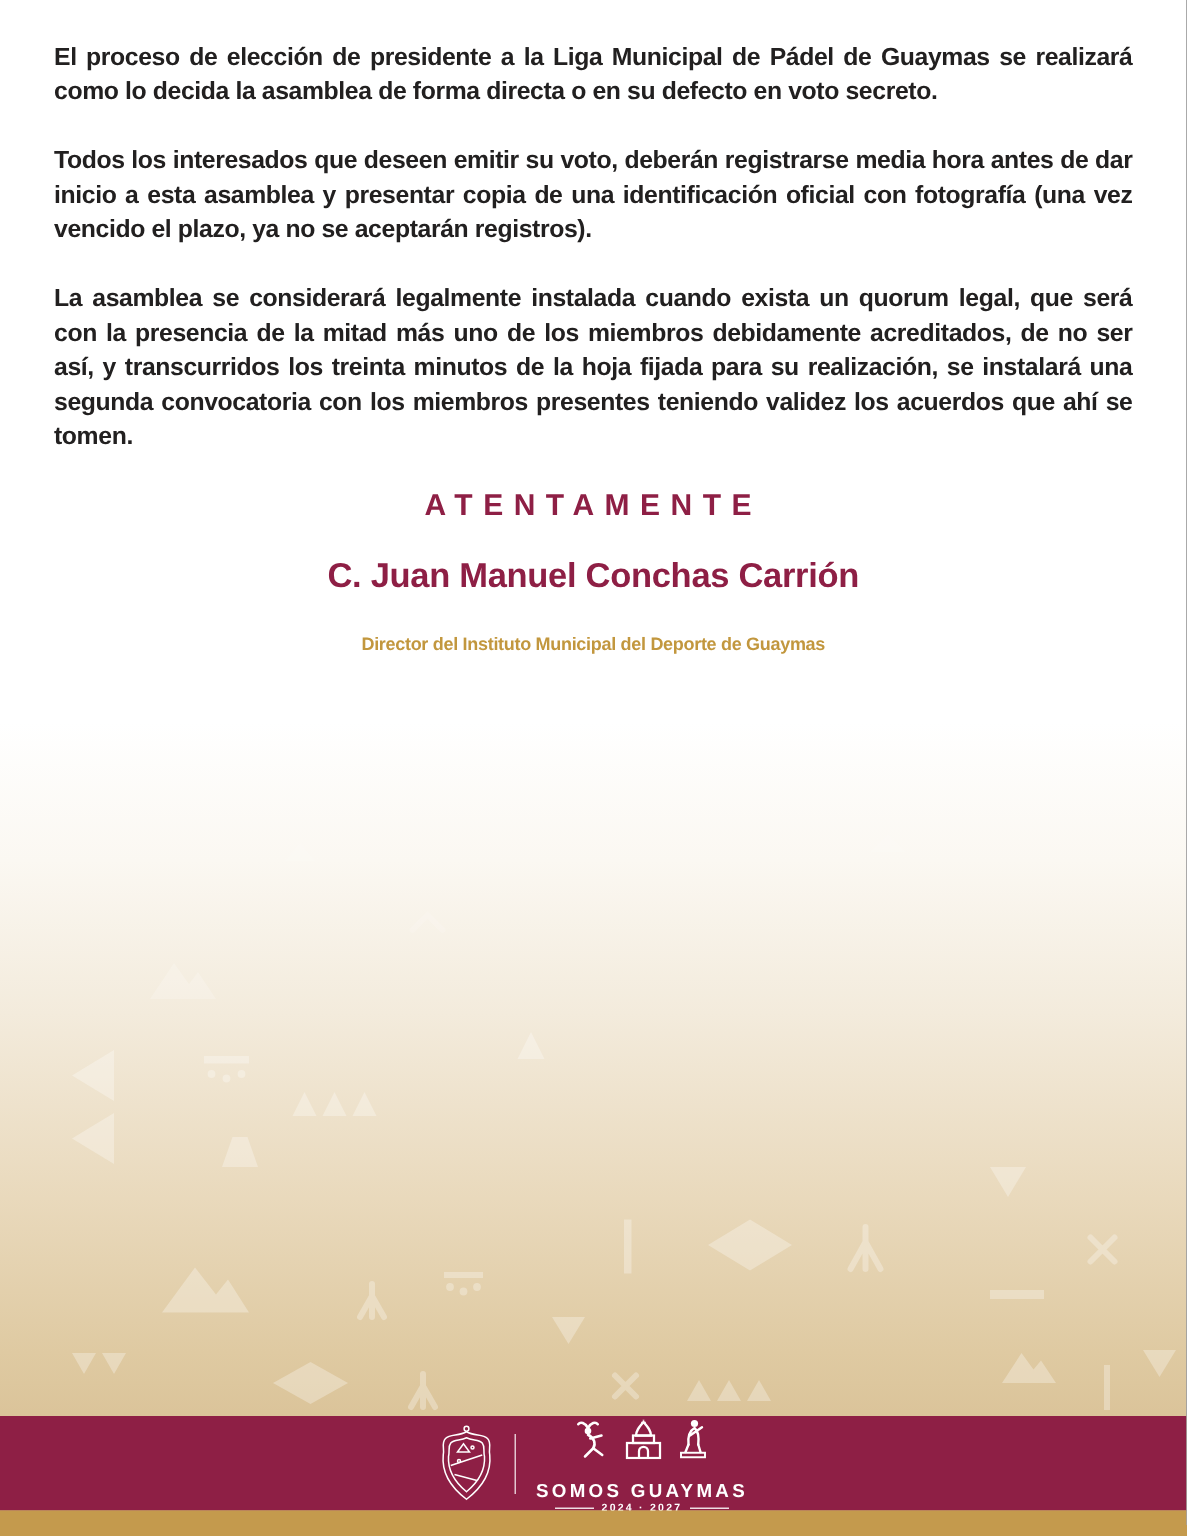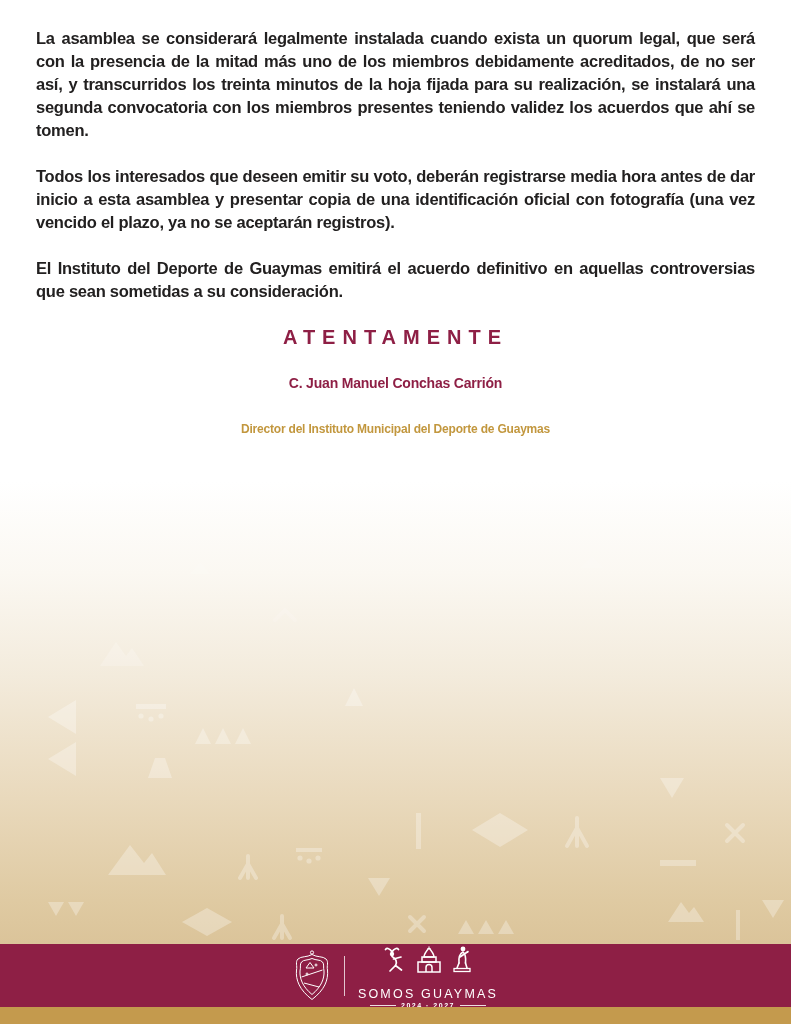--- a/index.html
+++ b/index.html
@@ -42,21 +42,21 @@
     color: var(--maroon);
     font-weight: bold;
     font-size: 20px;
     letter-spacing: 7px;
     margin: 36px 0 0 0;
   }
   .sig-name {
     text-align: center;
     color: var(--maroon);
     font-weight: bold;
-    font-size: 14px;
+    font-size: 23px;
     letter-spacing: -0.2px;
     margin: 27px 0 0 0;
   }
   .sig-title {
     text-align: center;
     color: var(--title-gold);
     font-weight: bold;
     font-size: 12px;
     letter-spacing: -0.2px;
     margin: 4px 0 0 0;
@@ -69,21 +69,21 @@
   }
   .gold-strip {
     position: absolute; left: 0; right: 0; bottom: 0; height: 17px;
     background: var(--gold);
   }
   .crest { display: block; }
   .footer-divider { width: 1px; height: 40px; background: rgba(255,255,255,0.75); }
   .brand-block { display: flex; flex-direction: column; align-items: center; color: #fff; }
   .brand-icons { display: flex; align-items: flex-end; gap: 9px; height: 30px; }
   .brand-name {
-    font-size: 12.5px; font-weight: normal; letter-spacing: 2.2px;
+    font-size: 12.5px; font-weight: bold; letter-spacing: 2.2px;
     margin-top: 14px; white-space: nowrap;
   }
   .brand-term {
     display: flex; align-items: center; gap: 5px; margin-top: 1px;
   }
   .brand-term .tline { width: 26px; height: 1px; background: rgba(255,255,255,0.85); }
   .brand-term .tyears { font-size: 7px; font-weight: bold; letter-spacing: 1.5px; white-space: nowrap; }
 </style>
 </head>
 <body>
@@ -131,23 +131,23 @@
       <path d="M577,308 v10 M577,318 L567,336 M577,318 v18 M577,318 L587,336"></path>
       <path d="M248,346 v8 M248,354 L240,368 M248,354 v14 M248,354 L256,368"></path>
       <path d="M282,406 v8 M282,414 L274,428 M282,414 v14 M282,414 L290,428"></path>
       <path d="M727,315 L743,331 M743,315 L727,331"></path>
       <path d="M410,407 L424,421 M424,407 L410,421"></path>
       <path d="M275,110 L285,100 L295,110" stroke-opacity="0.14"></path>
     </g>
   </svg>
 
   <div class="content">
+    <p>El proceso de elección de presidente a la Liga Municipal de Pádel de Guaymas se realizará como lo decida la asamblea de forma directa o en su defecto en voto secreto.</p>
+    <p>Todos los interesados que deseen emitir su voto, deberán registrarse media hora antes de dar inicio a esta asamblea y presentar copia de una identificación oficial con fotografía (una vez vencido el plazo, ya no se aceptarán registros).</p>
     <p>La asamblea se considerará legalmente instalada cuando exista un quorum legal, que será con la presencia de la mitad más uno de los miembros debidamente acreditados, de no ser así, y transcurridos los treinta minutos de la hoja fijada para su realización, se instalará una segunda convocatoria con los miembros presentes teniendo validez los acuerdos que ahí se tomen.</p>
-    <p>Todos los interesados que deseen emitir su voto, deberán registrarse media hora antes de dar inicio a esta asamblea y presentar copia de una identificación oficial con fotografía (una vez vencido el plazo, ya no se aceptarán registros).</p>
-    <p>El Instituto del Deporte de Guaymas emitirá el acuerdo definitivo en aquellas controversias que sean sometidas a su consideración.</p>
     <p class="closing">ATENTAMENTE</p>
     <p class="sig-name">C. Juan Manuel Conchas Carrión</p>
     <p class="sig-title">Director del Instituto Municipal del Deporte de Guaymas</p>
   </div>
 
   <div class="footer-bar">
 
     <svg class="crest" width="38" height="52" viewBox="0 0 38 52" xmlns="http://www.w3.org/2000/svg" fill="none" stroke="#ffffff" stroke-width="1">
       <circle cx="19" cy="2.5" r="1.6"></circle>
       <path d="M19,4.5 C14,7.5 8,6 5,9 C2,12 4.5,16 3.5,20 C2.5,30 6.5,40 19,49.5 C31.5,40 35.5,30 34.5,20 C33.5,16 36,12 33,9 C30,6 24,7.5 19,4.5 Z"></path>

